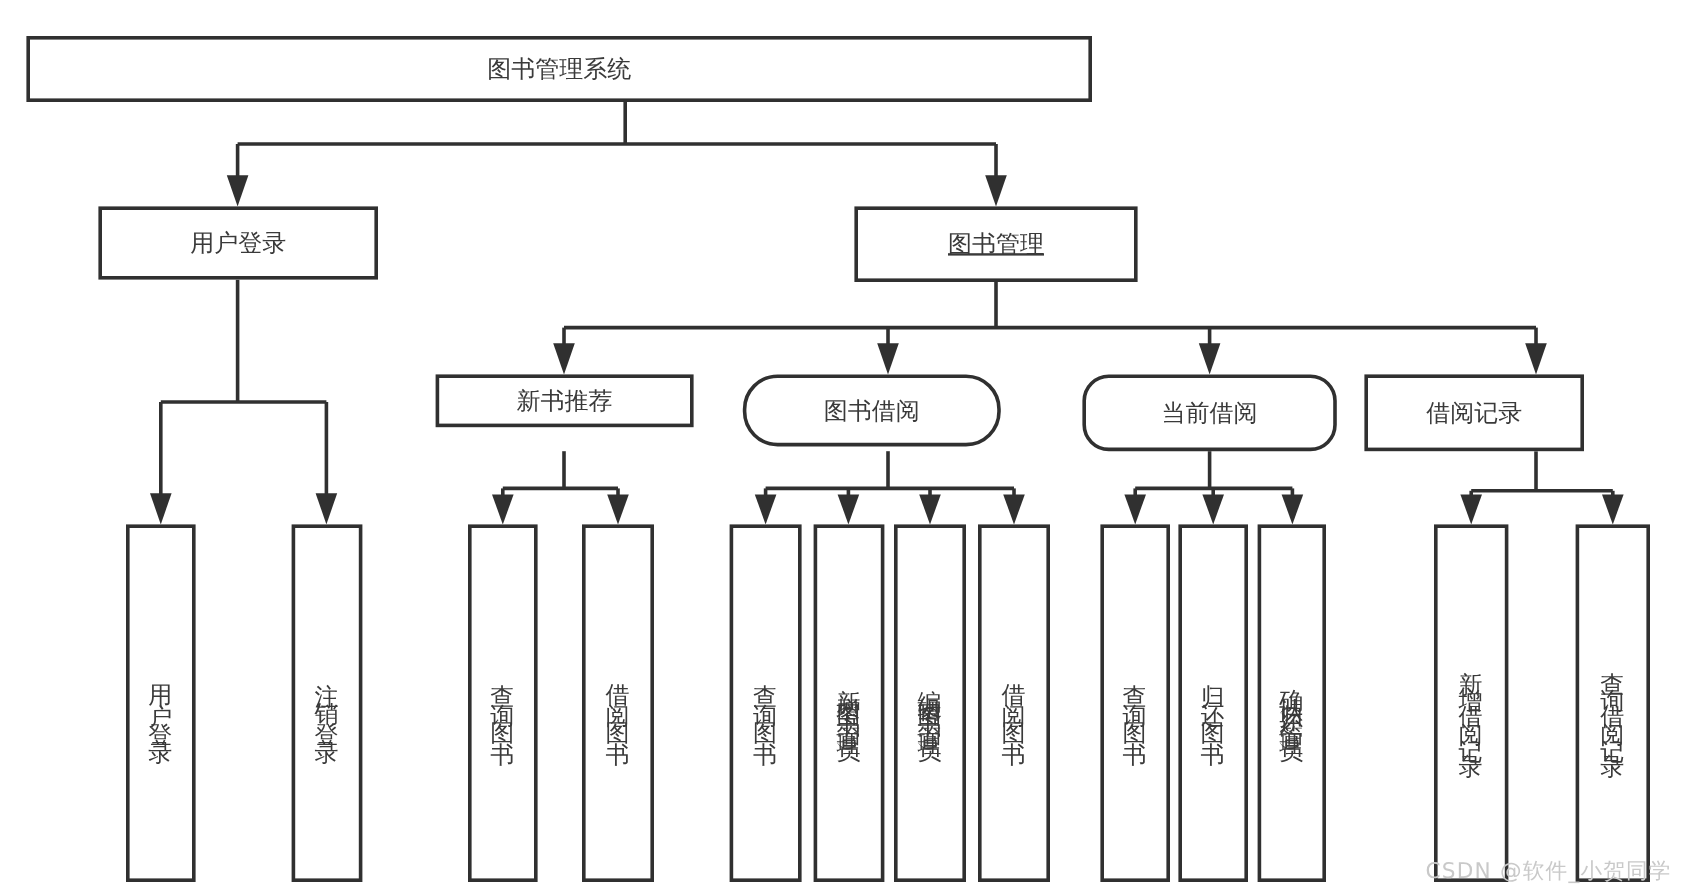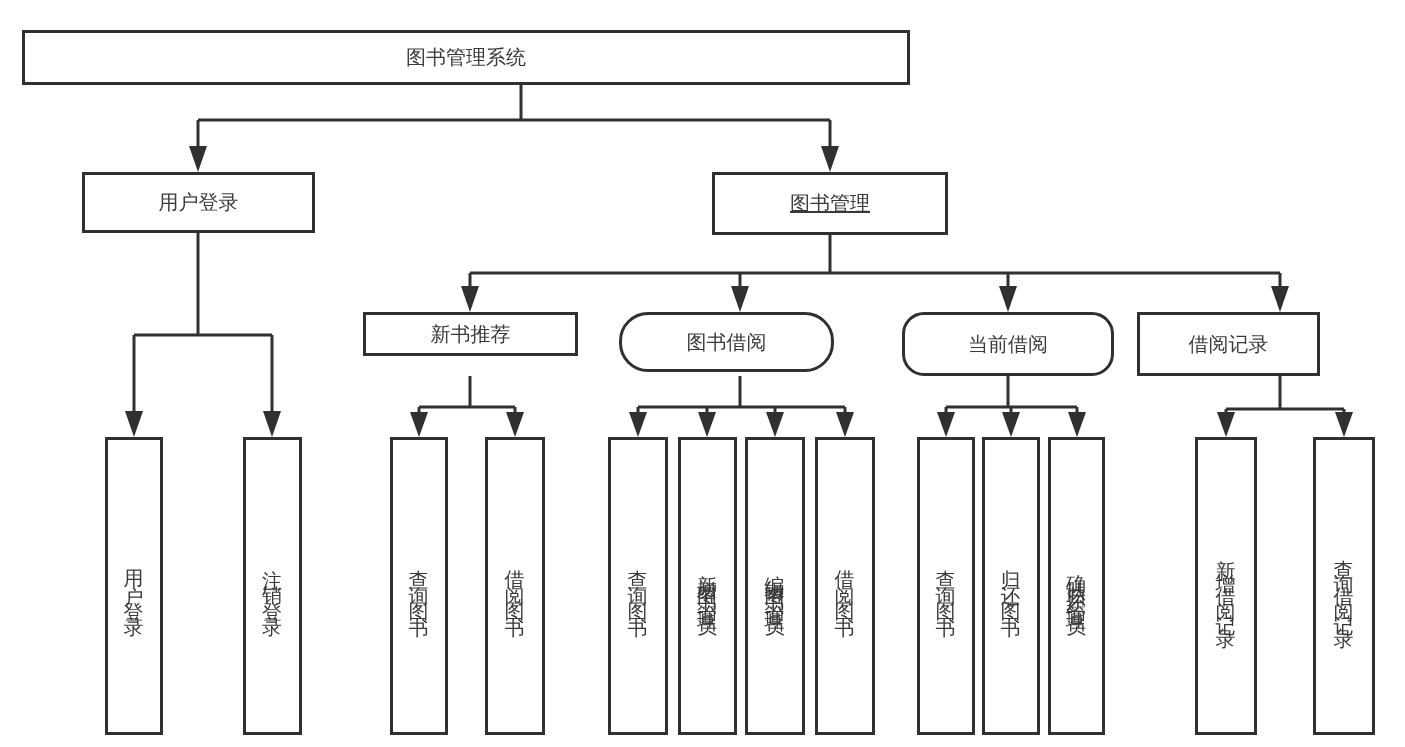--- a/index.html
+++ b/index.html
@@ -183,14 +183,15 @@
     <span class="vtext ls9">确认归还（管理员）</span>
   </div>
 
   <div class="vnode" style="left:1195px;top:437px;width:62px;height:298px;">
     <span class="vtext ls6">新增借阅记录</span>
   </div>
   <div class="vnode" style="left:1313px;top:437px;width:62px;height:298px;">
     <span class="vtext ls6">查询借阅记录</span>
   </div>
 
+  <div class="watermark">CSDN @软件_小贺同学</div>
 
 </div>
 
 </body></html>

